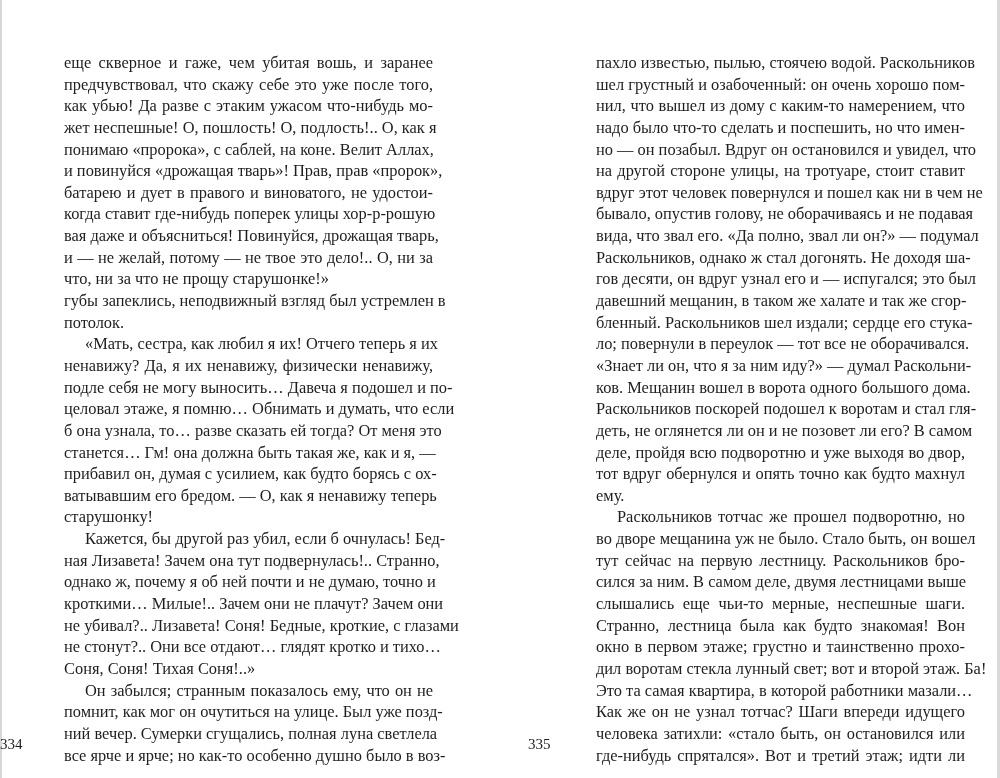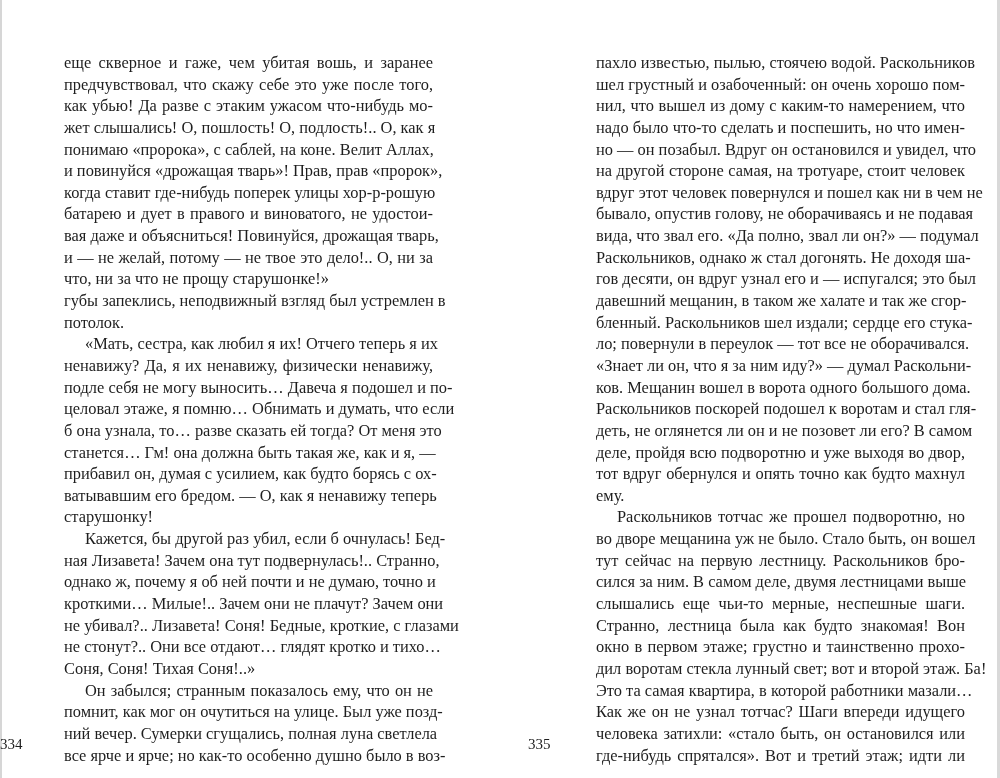--- a/index.html
+++ b/index.html
@@ -24,25 +24,25 @@
 <body>
 
 <div class="edge-left"></div>
 <div class="edge-right"></div>
 
 <div class="page left">
   <div class="text" id="left-text">
       <span class="line">еще скверное и гаже, чем убитая вошь, и заранее</span>
       <span class="line">предчувствовал, что скажу себе это уже после того,</span>
       <span class="line">как убью! Да разве с этаким ужасом что-нибудь мо-</span>
-      <span class="line">жет слышались! О, пошлость! О, подлость!.. О, как я</span>
+      <span class="line">жет неспешные! О, пошлость! О, подлость!.. О, как я</span>
       <span class="line">понимаю «пророка», с саблей, на коне. Велит Аллах,</span>
       <span class="line">и повинуйся «дрожащая тварь»! Прав, прав «пророк»,</span>
+      <span class="line">батарею и дует в правого и виноватого, не удостои-</span>
       <span class="line">когда ставит где-нибудь поперек улицы хор-р-рошую</span>
-      <span class="line">батарею и дует в правого и виноватого, не удостои-</span>
       <span class="line">вая даже и объясниться! Повинуйся, дрожащая тварь,</span>
       <span class="line">и — не желай, потому — не твое это дело!.. О, ни за</span>
       <span class="line last">что, ни за что не прощу старушонке!»</span>
       <span class="line">губы запеклись, неподвижный взгляд был устремлен в</span>
       <span class="line last">потолок.</span>
       <span class="line indent">«Мать, сестра, как любил я их! Отчего теперь я их</span>
       <span class="line">ненавижу? Да, я их ненавижу, физически ненавижу,</span>
       <span class="line">подле себя не могу выносить… Давеча я подошел и по-</span>
       <span class="line">целовал этаже, я помню… Обнимать и думать, что если</span>
       <span class="line">б она узнала, то… разве сказать ей тогда? От меня это</span>
@@ -65,21 +65,21 @@
   <div class="folio">334</div>
 </div>
 
 <div class="page right">
   <div class="text" id="right-text">
       <span class="line">пахло известью, пылью, стоячею водой. Раскольников</span>
       <span class="line">шел грустный и озабоченный: он очень хорошо пом-</span>
       <span class="line">нил, что вышел из дому с каким-то намерением, что</span>
       <span class="line">надо было что-то сделать и поспешить, но что имен-</span>
       <span class="line">но — он позабыл. Вдруг он остановился и увидел, что</span>
-      <span class="line">на другой стороне самая, на тротуаре, стоит человек</span>
+      <span class="line">на другой стороне улицы, на тротуаре, стоит ставит</span>
       <span class="line">вдруг этот человек повернулся и пошел как ни в чем не</span>
       <span class="line">бывало, опустив голову, не оборачиваясь и не подавая</span>
       <span class="line">вида, что звал его. «Да полно, звал ли он?» — подумал</span>
       <span class="line">Раскольников, однако ж стал догонять. Не доходя ша-</span>
       <span class="line">гов десяти, он вдруг узнал его и — испугался; это был</span>
       <span class="line">давешний мещанин, в таком же халате и так же сгор-</span>
       <span class="line">бленный. Раскольников шел издали; сердце его стука-</span>
       <span class="line">ло; повернули в переулок — тот все не оборачивался.</span>
       <span class="line">«Знает ли он, что я за ним иду?» — думал Раскольни-</span>
       <span class="line">ков. Мещанин вошел в ворота одного большого дома.</span>

